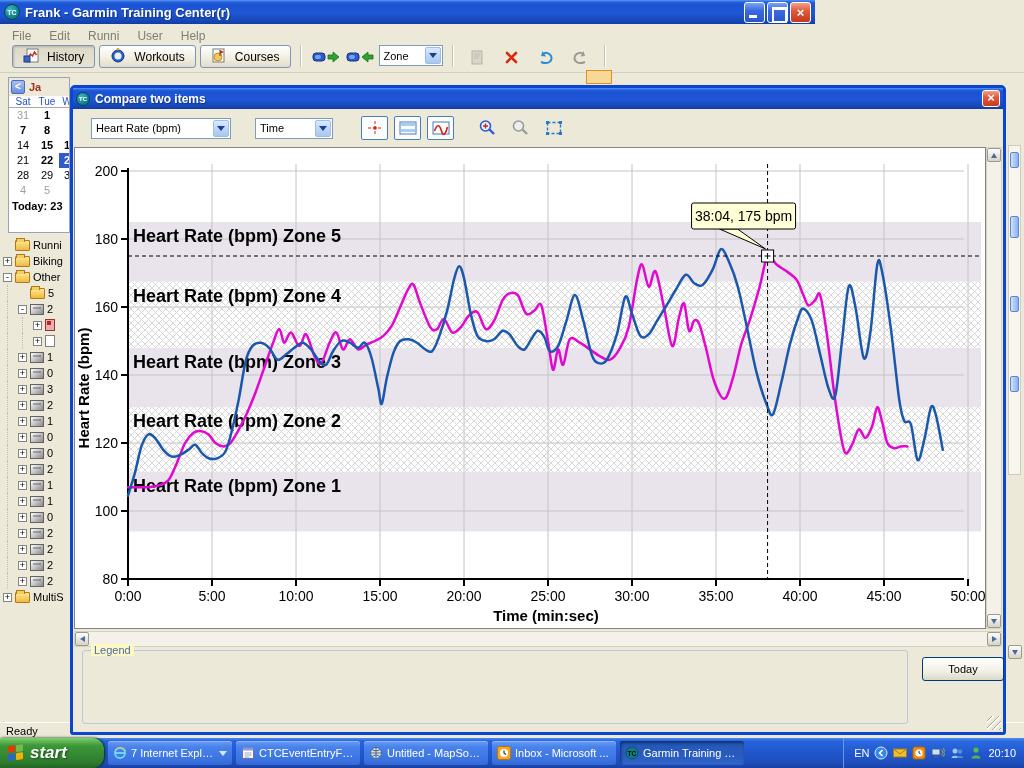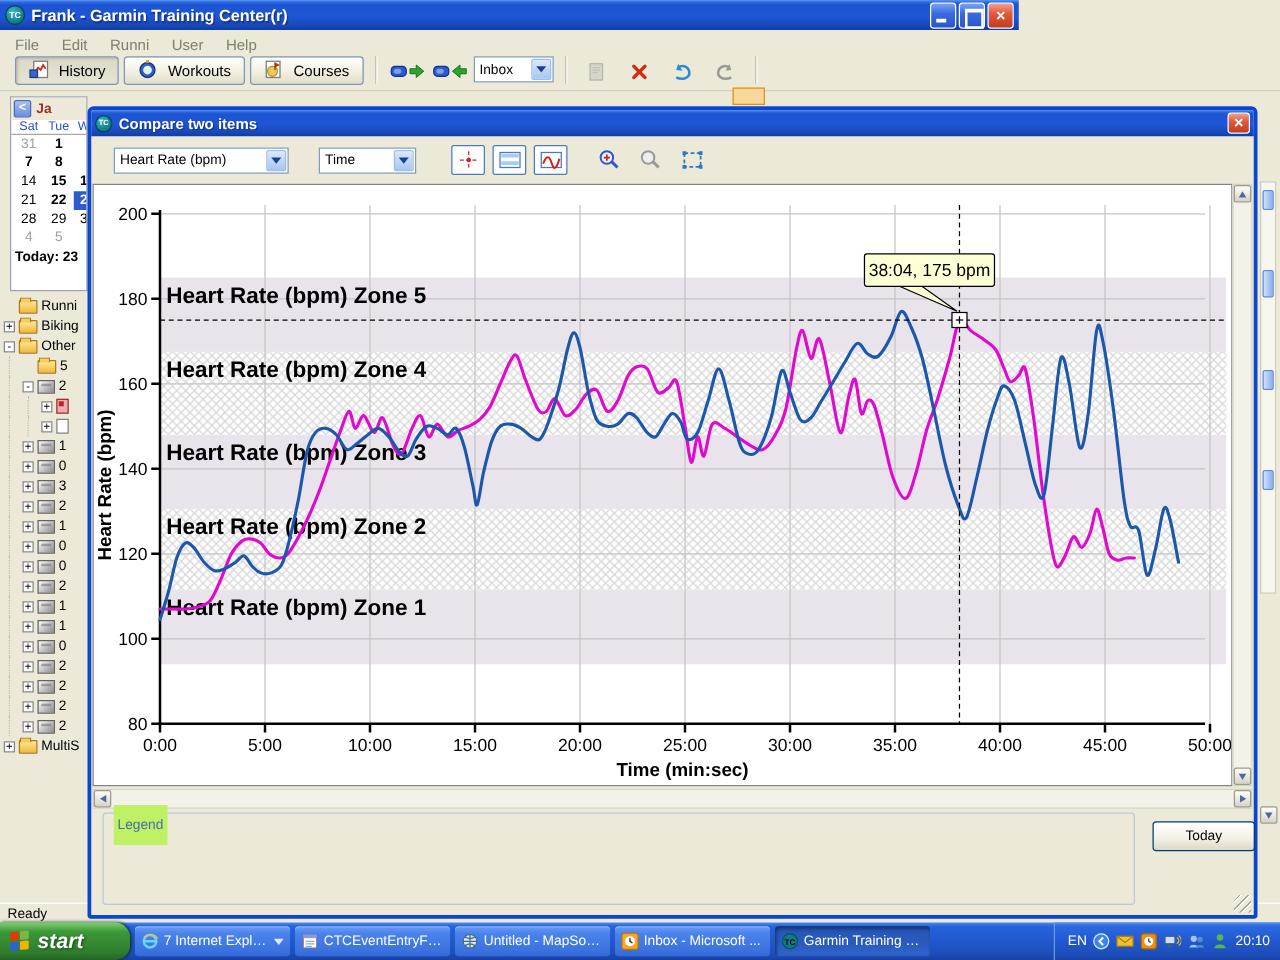--- a/index.html
+++ b/index.html
@@ -93,21 +93,21 @@
   .hscroll { left:1px; top:543px; width:928px; height:16px; background:#f4f2e8; border:1px solid #d6d2c2;
     display:flex; justify-content:space-between; }
   .sbbtn { width:14px; height:14px; border:1px solid #9c9a8c; border-radius:2px; background:linear-gradient(#fefefe,#d6d2c6);
     display:flex; align-items:center; justify-content:center; flex:none; }
   .arr { width:0; height:0; border:3px solid transparent; }
   .arr.up { border-bottom:5px solid #4a6a9c; margin-top:-3px; }
   .arr.down { border-top:5px solid #4a6a9c; margin-bottom:-3px; }
   .arr.left { border-right:5px solid #4a6a9c; margin-left:-3px; }
   .arr.right { border-left:5px solid #4a6a9c; margin-right:-3px; }
   .legendbox { left:9px; top:562px; width:826px; height:74px; border:1px solid #bcc7d8; border-radius:3px; }
-  .lg-cap { position:absolute; left:8px; top:-7px; background:#bef264; padding:10px 3px; color:#4a6ab0; font-size:11px; }
+  .lg-cap { position:absolute; left:8px; top:-7px; background:#fef9c3; padding:0 3px; color:#4a6ab0; font-size:11px; }
   .lg-inner { position:absolute; left:6px; top:10px; right:6px; bottom:6px; background:#fff; border:1px solid #a0a0a0;
     padding:3px 4px; }
   .lg-row { display:flex; align-items:center; height:15px; gap:4px; }
   .lg-swatch { width:42px; height:12px; flex:none; }
   .lg-label { font-size:11px; padding:0 3px; }
   .lg-row.sel .lg-label { background:#316ac5; color:#fff; }
   .xpbtn { border:1px solid #003c74; border-radius:3px; background:linear-gradient(#fff,#f2f0e4 60%,#dcd8c8);
     font-size:11px; text-align:center; }
   .closebtn { left:849px; top:569px; width:82px; height:24px; line-height:22px; }
   .grip { right:2px; bottom:2px; width:14px; height:14px;
@@ -200,21 +200,21 @@
       </svg>
     </span>
   <span class="miniico">
       <svg width="28" height="14">
         <rect x="1" y="3" width="12" height="8" rx="3" fill="#2a5ad0" stroke="#16347e"></rect>
         <rect x="3" y="5" width="6" height="4" rx="2" fill="#7aa0e8"></rect>
         <path d="M27 5h-5V2l-6 5 6 5V9h5z" fill="#2fa32f" stroke="#1a701a" stroke-width="0.8"></path>
       </svg>
     </span>
   <span class="xpcombo" style="width:64px">
-    <span>Inbox</span>
+    <span>Zone</span>
     <span class="xc-btn"></span>
   </span>
   <span class="sep"></span>
   <span class="miniico" style="opacity:.55">
       <svg width="15" height="15">
         <rect x="2" y="1" width="10" height="13" fill="#c8c8c0" stroke="#8a8a82"></rect>
         <path d="M4 4h6M4 6h6M4 8h4" stroke="#a0a098"></path>
       </svg>
     </span>
   <span class="miniico">

